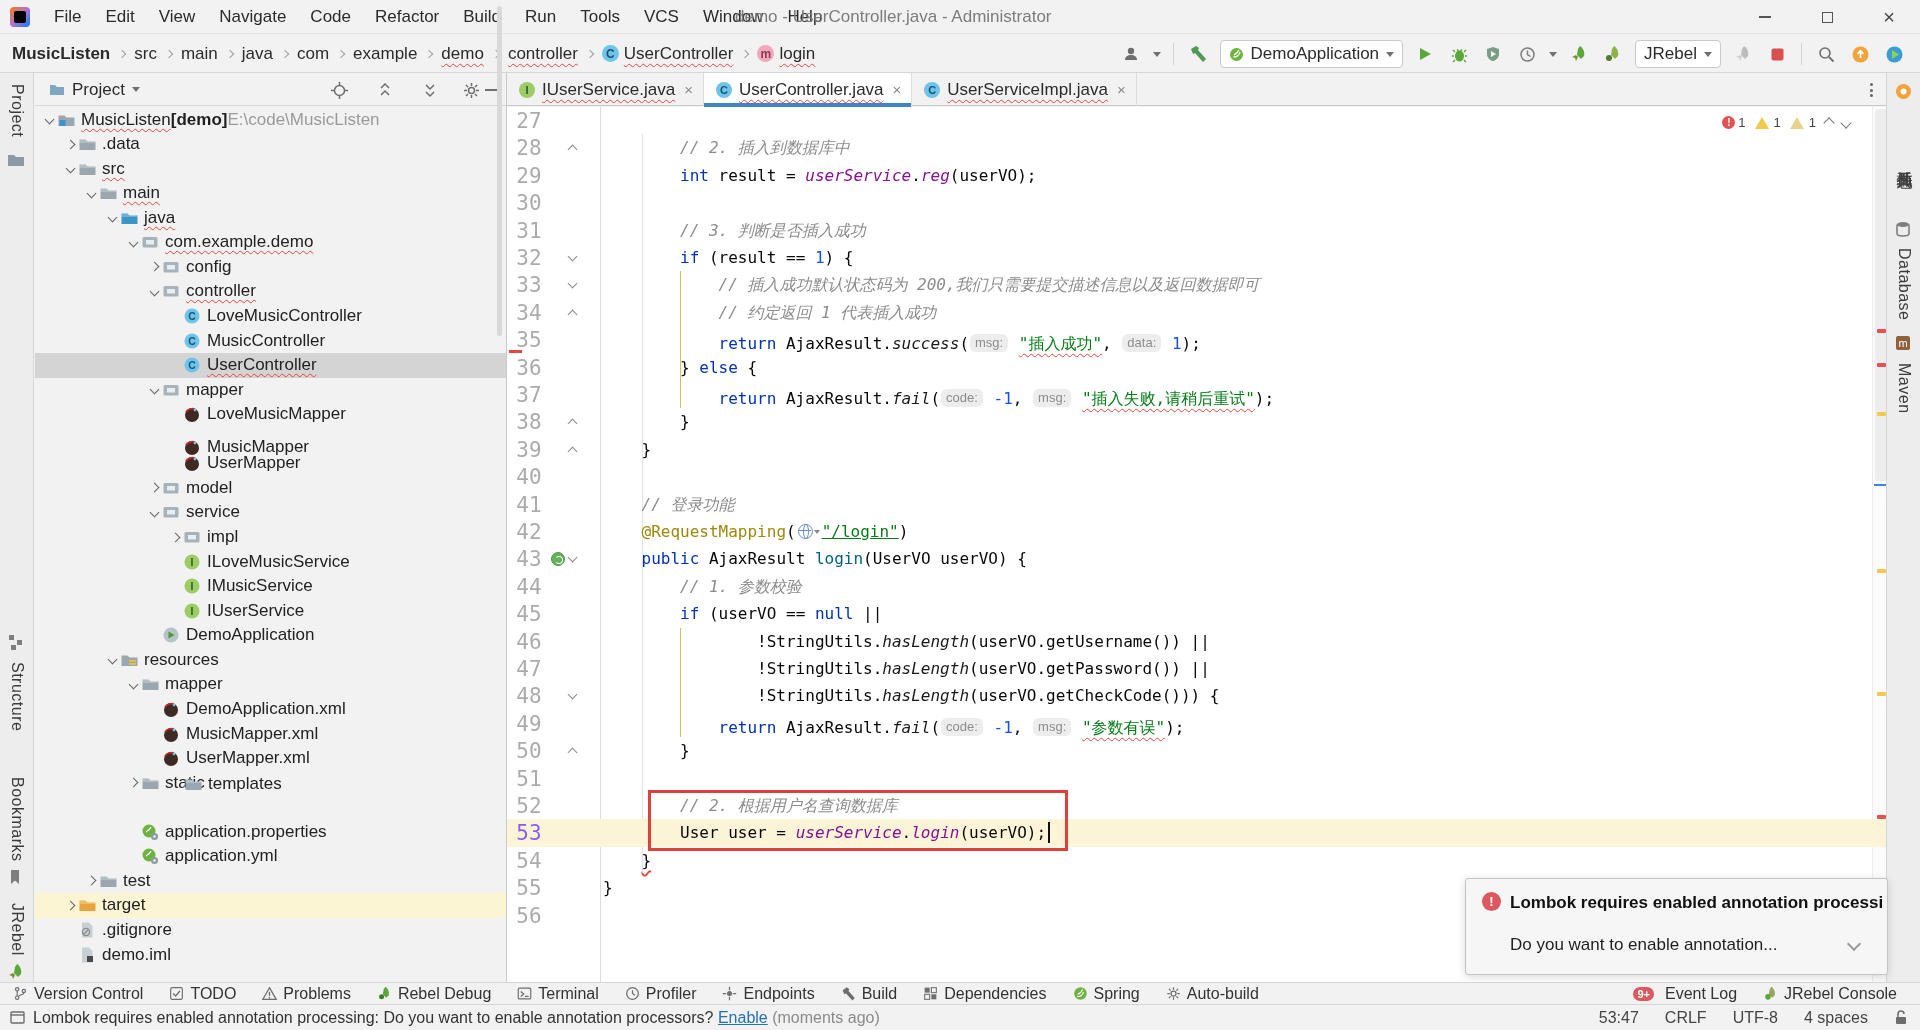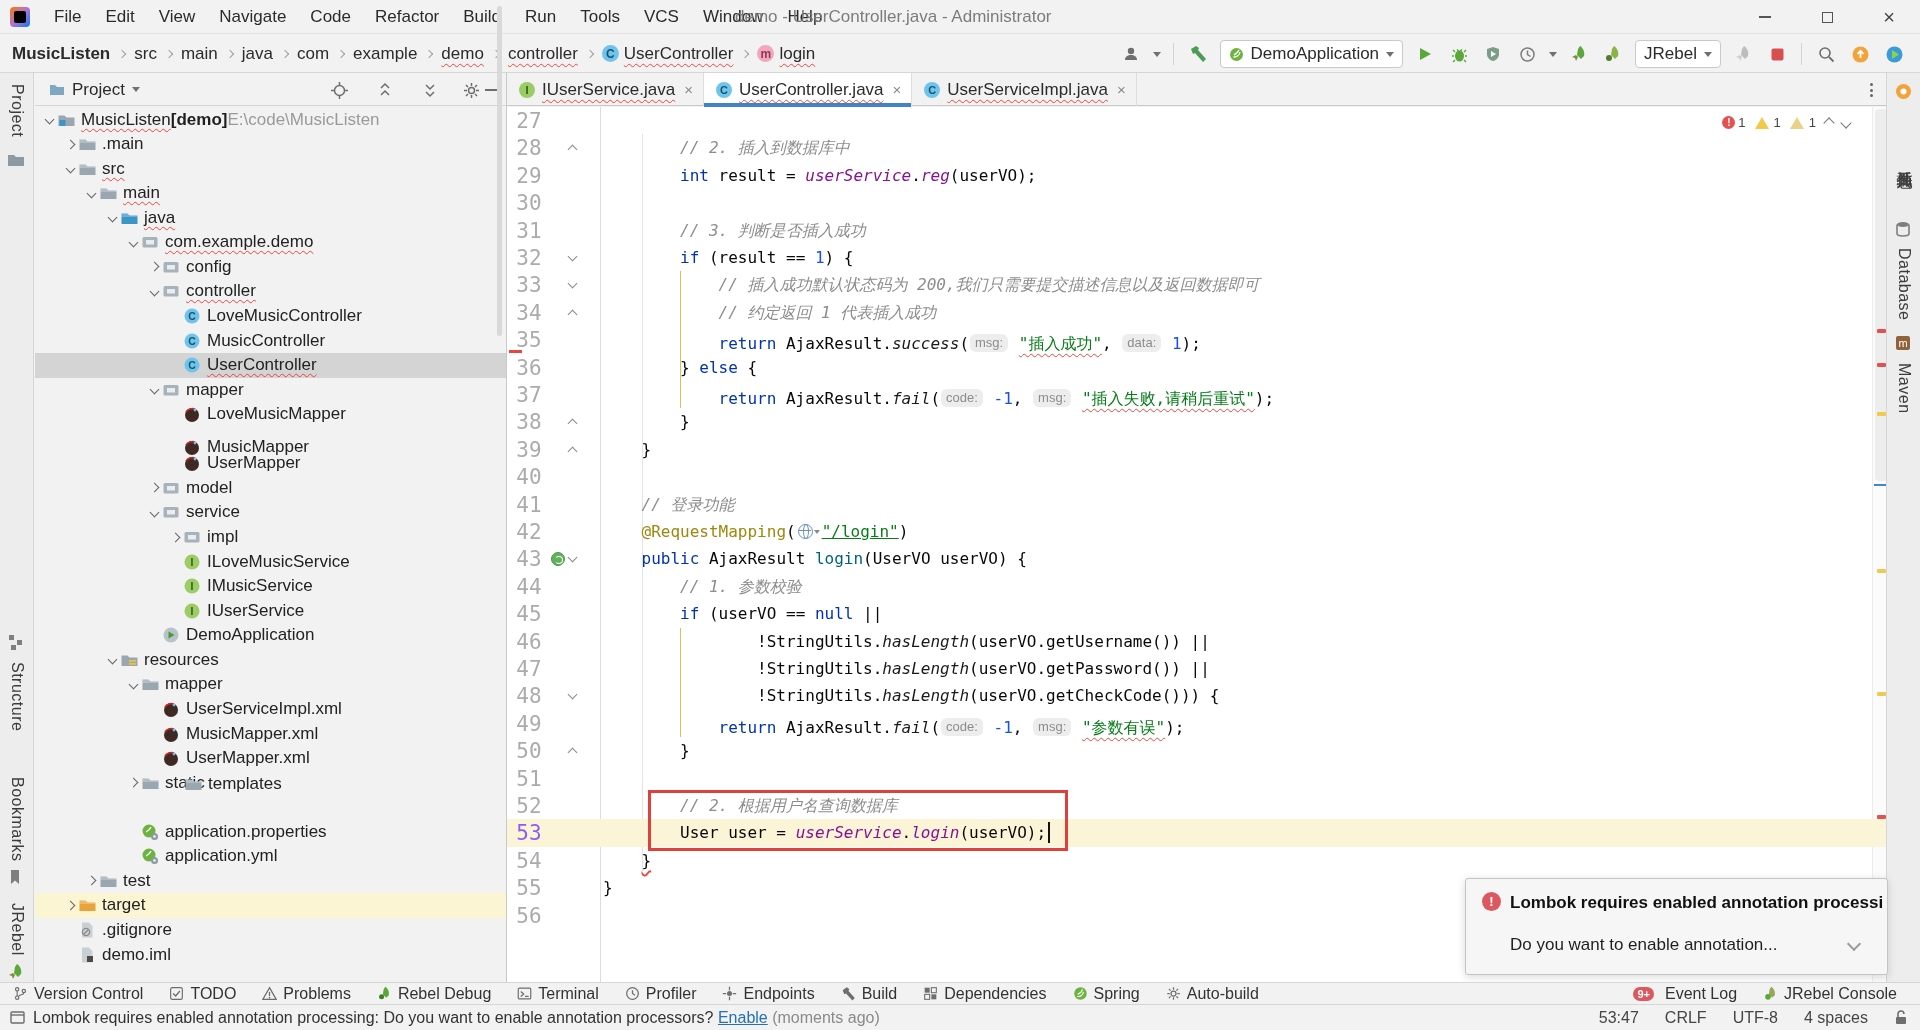--- a/index.html
+++ b/index.html
@@ -430,21 +430,21 @@
         <span style="display: inline-block; flex: 0 0 auto; width: 27px;"></span>
         <span class="tree-chev">
           <span class="chev" style="width: 7px; height: 7px; border-right: 1.7px solid rgb(100, 100, 100); border-bottom: 1.7px solid rgb(100, 100, 100); display: inline-block; transform: rotate(-45deg);"></span>
         </span>
         <span class="tree-ic">
           <svg width="18" height="18" viewBox="0 0 18 18">
             <path d="M1.5 4.5h6l2 2h8v8.5h-16z" fill="#9AA7B0"></path>
             <path d="M1.5 4.5h6l2 2h8v1.5h-16z" fill="rgba(255,255,255,.25)"></path>
           </svg>
         </span>
-        <span class="tree-lbl">.main</span>
+        <span class="tree-lbl">.data</span>
       </div>
       <div class="tree-row" style="top: 49.12px;">
         <span style="display: inline-block; flex: 0 0 auto; width: 27px;"></span>
         <span class="tree-chev">
           <span class="chev" style="width: 7px; height: 7px; border-right: 1.7px solid rgb(100, 100, 100); border-bottom: 1.7px solid rgb(100, 100, 100); display: inline-block; transform: rotate(45deg);"></span>
         </span>
         <span class="tree-ic">
           <svg width="18" height="18" viewBox="0 0 18 18">
             <path d="M1.5 4.5h6l2 2h8v8.5h-16z" fill="#9AA7B0"></path>
             <path d="M1.5 4.5h6l2 2h8v1.5h-16z" fill="rgba(255,255,255,.25)"></path>
@@ -712,21 +712,21 @@
       <div class="tree-row" style="top: 589.44px;">
         <span style="display: inline-block; flex: 0 0 auto; width: 111px;"></span>
         <span class="tree-chev"></span>
         <span class="tree-ic">
           <svg width="18" height="18" viewBox="0 0 18 18">
             <circle cx="9" cy="10" r="7" fill="#3E2A23"></circle>
             <path d="M3 7c2-3 6-4 9-3" stroke="#C62828" stroke-width="1.6" fill="none"></path>
             <circle cx="12" cy="5" r="1.4" fill="#6FC4EC"></circle>
           </svg>
         </span>
-        <span class="tree-lbl">UserServiceImpl.xml</span>
+        <span class="tree-lbl">DemoApplication.xml</span>
       </div>
       <div class="tree-row" style="top: 614px;">
         <span style="display: inline-block; flex: 0 0 auto; width: 111px;"></span>
         <span class="tree-chev"></span>
         <span class="tree-ic">
           <svg width="18" height="18" viewBox="0 0 18 18">
             <circle cx="9" cy="10" r="7" fill="#3E2A23"></circle>
             <path d="M3 7c2-3 6-4 9-3" stroke="#C62828" stroke-width="1.6" fill="none"></path>
             <circle cx="12" cy="5" r="1.4" fill="#6FC4EC"></circle>
           </svg>

